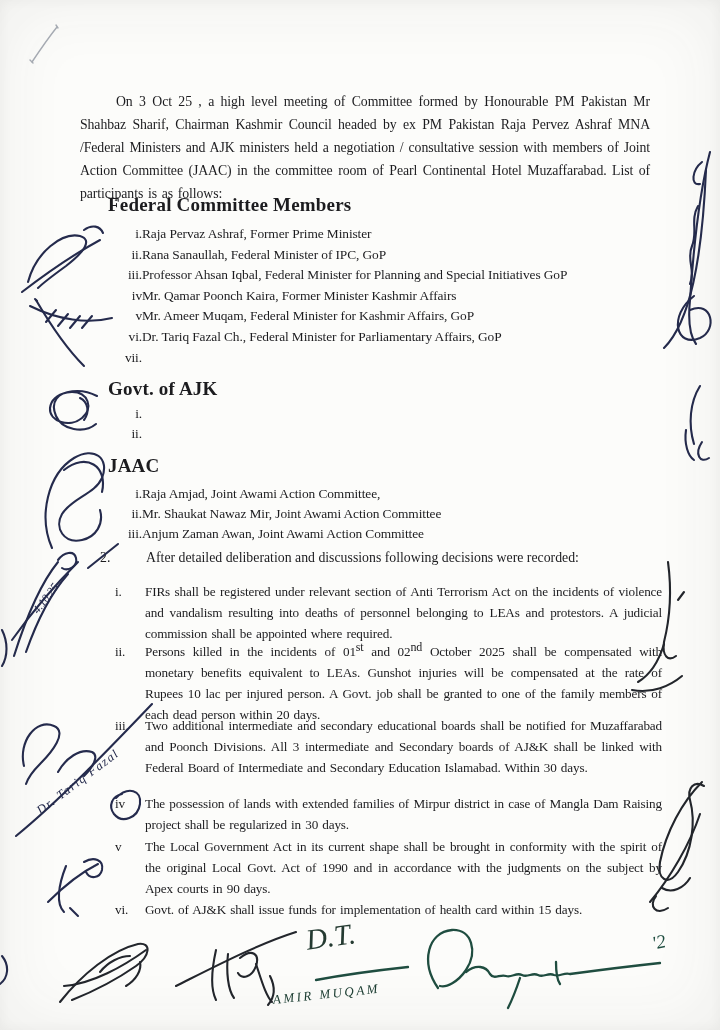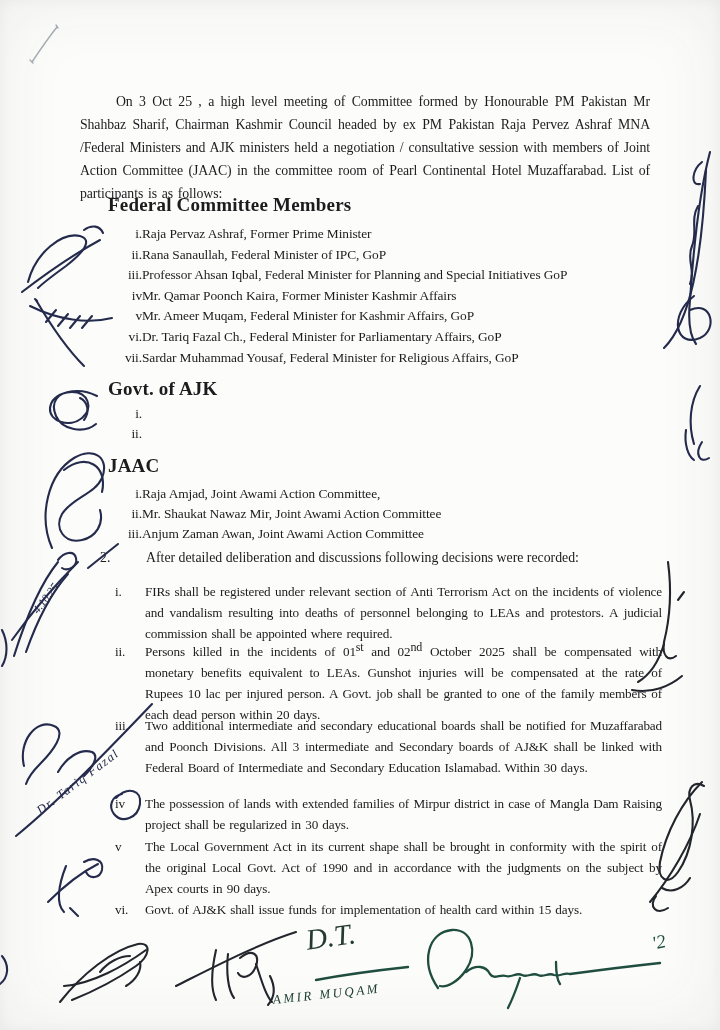--- a/index.html
+++ b/index.html
@@ -79,21 +79,20 @@
     <div class="prow">
         <span class="pnum">v</span>
         <span class="ptxt">Mr. Ameer Muqam, Federal Minister for Kashmir Affairs, GoP</span>
       </div>
     <div class="prow">
         <span class="pnum">vi.</span>
         <span class="ptxt">Dr. Tariq Fazal Ch., Federal Minister for Parliamentary Affairs, GoP</span>
       </div>
     <div class="prow">
         <span class="pnum">vii.</span>
-        <span class="ptxt">Sardar Muhammad Yousaf, Federal Minister for Religious Affairs, GoP</span>
       </div>
   </div>
 
   <div class="abs h" style="top:378px">Govt. of AJK</div>
   <div class="abs plist" style="top:404px;line-height:19.6px">
     <div class="prow">
         <span class="pnum">i.</span>
       </div>
     <div class="prow">
         <span class="pnum">ii.</span>

